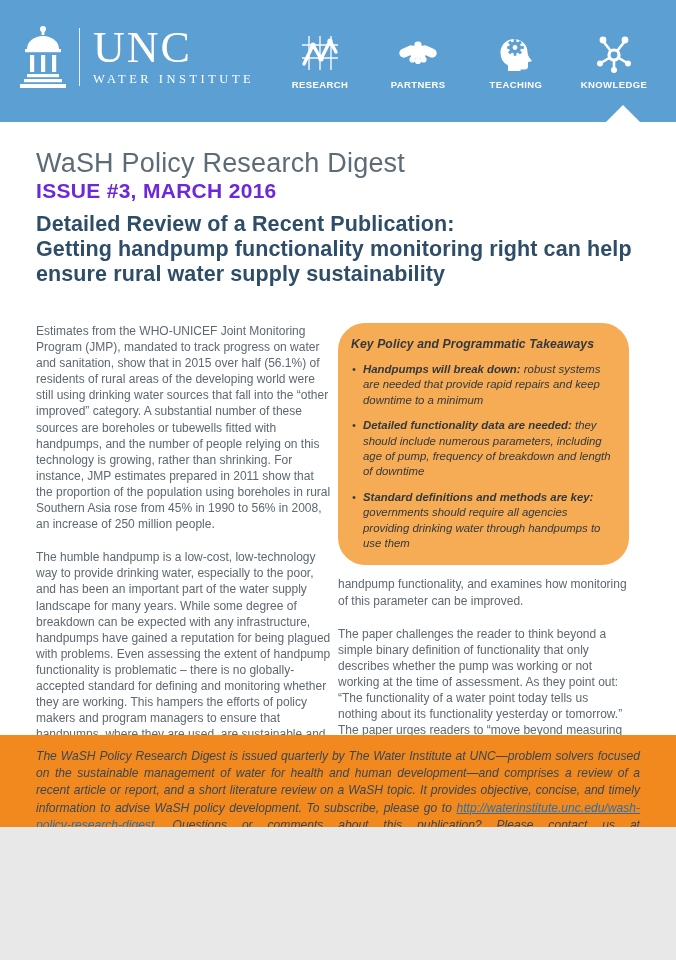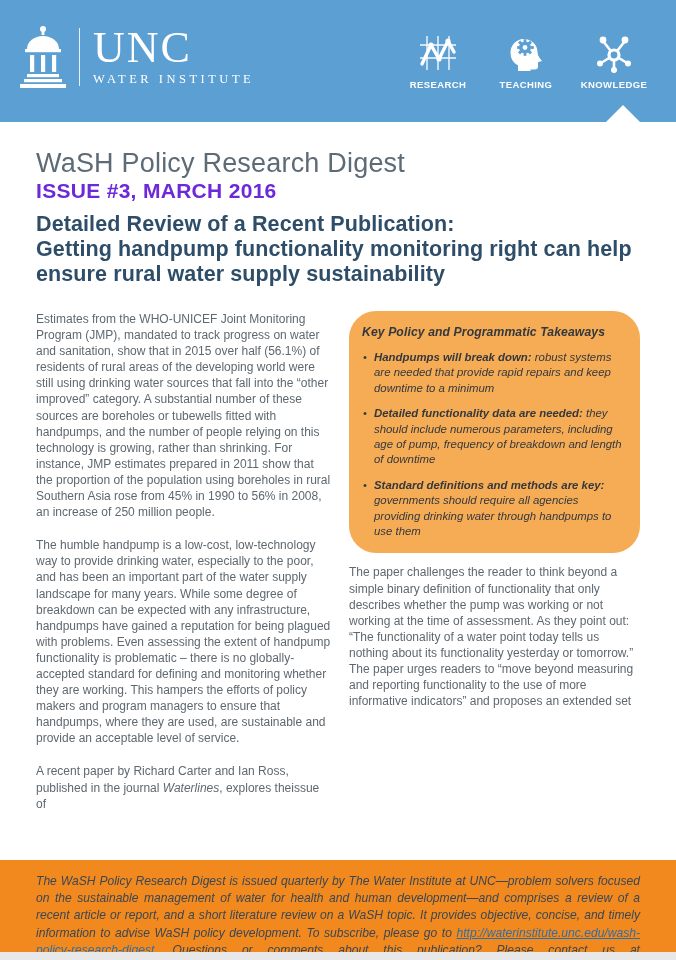--- a/index.html
+++ b/index.html
@@ -1,51 +1,51 @@
 <!DOCTYPE html>
 <html><head>
 <meta charset="utf-8">
 <style>
   * { margin:0; padding:0; box-sizing:border-box; }
   html,body { background:#e8e8e8; }
   body { font-family:"Liberation Sans", sans-serif; }
   .page{
-    width:676px; height:952px; background:#ffffff; position:relative;
+    width:676px; height:827px; background:#ffffff; position:relative;
     display:flex; flex-direction:column; overflow:hidden; margin:0 auto;
   }
 
   
   .masthead{
     height:122px; background:#5C9FD3; flex:0 0 auto; position:relative;
     display:flex; align-items:center; padding:6px 30px 14px 20px; color:#fff;
   }
   .logo{ display:flex; align-items:center; gap:13px; }
   .logo-divider{ width:1px; height:58px; background:rgba(255,255,255,.85); }
   .brand{ font-family:"Liberation Serif", serif; font-size:44px; line-height:40px; letter-spacing:2px; font-weight:400; }
   .brand-sub{ font-family:"Liberation Serif", serif; font-size:12.5px; letter-spacing:3.5px; margin-top:4px; white-space:nowrap; }
-  .hdr-nav{ margin-left:auto; display:flex; gap:24px; align-items:flex-end; padding-top:8px; }
+  .hdr-nav{ margin-left:auto; display:flex; gap:34px; align-items:flex-end; padding-top:8px; }
   .nav-item{ display:flex; flex-direction:column; align-items:center; gap:6px; width:64px; cursor:pointer; }
   .nav-item svg{ display:block; }
   .nav-label{ font-size:9.5px; font-weight:bold; letter-spacing:.4px; }
   .notch{
     position:absolute; bottom:0; right:36px; width:0; height:0;
     border-left:17px solid transparent; border-right:17px solid transparent;
     border-bottom:17px solid #ffffff;
   }
 
   
   main{ flex:1 1 auto; padding:26px 36px 9px 36px; overflow:hidden; }
   h1{ font-size:27px; font-weight:400; color:#5D6B77; letter-spacing:.2px; }
   .issue{ font-size:21px; font-weight:bold; color:#6d28d9; letter-spacing:.3px; }
   h2{ margin-top:9px; font-size:21.5px; line-height:25px; font-weight:bold; color:#2E4D68; letter-spacing:.1px; }
   .citation{ margin-top:11px; font-size:12.6px; line-height:19px; }
   .citation a{ display:table; color:#3F7CB3; text-decoration:underline; cursor:pointer; }
   .cit-title{ font-style:italic; }
 
-  .columns{ margin-top:24px; display:flex; gap:17px; }
+  .columns{ margin-top:36px; display:flex; gap:6px; }
   .col-left{ width:296px; flex:0 0 296px; }
   .col-right{ width:291px; flex:0 0 291px; }
   .col p{ font-size:12px; line-height:16.1px; color:#5E6870; margin-bottom:17px; }
   .col p em{ font-style:italic; }
 
   
   .takeaways{
     background:#F6AC55; padding:14px 13px 12px 13px; color:#33383E;
     font-style:italic; margin-bottom:11px;border-radius:27px;
   }
@@ -114,20 +114,34 @@
           <g fill="#ffffff">
             <circle cx="13" cy="12" r="2.6"></circle>
               <circle cx="21" cy="26" r="2.6"></circle>
               <circle cx="30" cy="8" r="2.6"></circle>
           </g>
         </svg>
         <span class="nav-label">RESEARCH</span>
       </div>
       <div class="nav-item">
         <svg width="40" height="40" viewBox="0 0 40 40" aria-hidden="true">
+          <g fill="#ffffff">
+            <rect x="1" y="14" width="17" height="9" rx="4.5" transform="rotate(-24 9.5 18.5)"></rect>
+            <rect x="22" y="14" width="17" height="9" rx="4.5" transform="rotate(24 30.5 18.5)"></rect>
+            <rect x="12.5" y="12.5" width="15" height="13" rx="4"></rect>
+            <circle cx="14.5" cy="26.5" r="3.1"></circle>
+            <circle cx="20" cy="28" r="3.1"></circle>
+            <circle cx="25.5" cy="26.5" r="3.1"></circle>
+            <rect x="16.5" y="8.5" width="7" height="6" rx="3"></rect>
+          </g>
+        </svg>
+        <span class="nav-label">PARTNERS</span>
+      </div>
+      <div class="nav-item">
+        <svg width="40" height="40" viewBox="0 0 40 40" aria-hidden="true">
           <path fill="#ffffff" d="M12 38 v-5.5 q-7.5 -4 -7.5 -12.5 a13.5 13.5 0 0 1 27 -1 q0 3 1.8 5.4 l2.7 3.6 -4 1.2 v4.3 q0 3 -3.2 3 h-4.3 v1.5 z"></path>
           <g fill="#5C9FD3">
             <circle cx="19" cy="14.5" r="6"></circle>
             <rect x="17.6" y="6.2" width="2.8" height="3"></rect>
             <rect x="17.6" y="19.8" width="2.8" height="3"></rect>
             <rect x="11.2" y="13.1" width="3" height="2.8"></rect>
             <rect x="24.8" y="13.1" width="3" height="2.8"></rect>
             <rect x="12.6" y="8.2" width="3" height="3" transform="rotate(45 14.1 9.7)"></rect>
             <rect x="22.4" y="8.2" width="3" height="3" transform="rotate(-45 23.9 9.7)"></rect>
             <rect x="12.6" y="17.8" width="3" height="3" transform="rotate(-45 14.1 19.3)"></rect>
@@ -177,20 +191,21 @@
 
       <div class="col col-right">
         <aside class="takeaways">
           <div class="tk-title">Key Policy and Programmatic Takeaways</div>
           <ul>
             <li><strong>Handpumps will break down:</strong><span> robust systems are needed that provide rapid repairs and keep downtime to a minimum</span></li>
             <li><strong>Detailed functionality data are needed:</strong><span> they should include numerous parameters, including age of pump, frequency of breakdown and length of downtime</span></li>
             <li><strong>Standard definitions and methods are key:</strong><span> governments should require all agencies providing drinking water through handpumps to use them</span></li>
           </ul>
         </aside>
+        <p>handpump functionality, and examines how monitoring of this parameter can be improved.</p>
         <p>The paper challenges the reader to think beyond a simple binary definition of functionality that only describes whether the pump was working or not working at the time of assessment.  As they point out: “The functionality of a water point today tells us nothing about its functionality yesterday or tomorrow.” The paper urges readers to “move beyond measuring and reporting functionality to the use of more informative indicators” and proposes an extended set</p>
       </div>
     </div>
   </main>
 
   <footer>
     <p><span>The WaSH Policy Research Digest is issued quarterly by The Water Institute at UNC—problem solvers focused on the sustainable management of water for health and human development—and comprises a review of a recent article or report, and a short literature review on a WaSH topic. It provides objective, concise, and timely information to advise WaSH policy development. To subscribe, please go to </span><a>http://waterinstitute.unc.edu/wash-policy-research-digest</a><span>. Questions or comments about this publication? Please contact us at waterinstitute@unc.edu.</span></p>
   </footer>
 
 </div>

